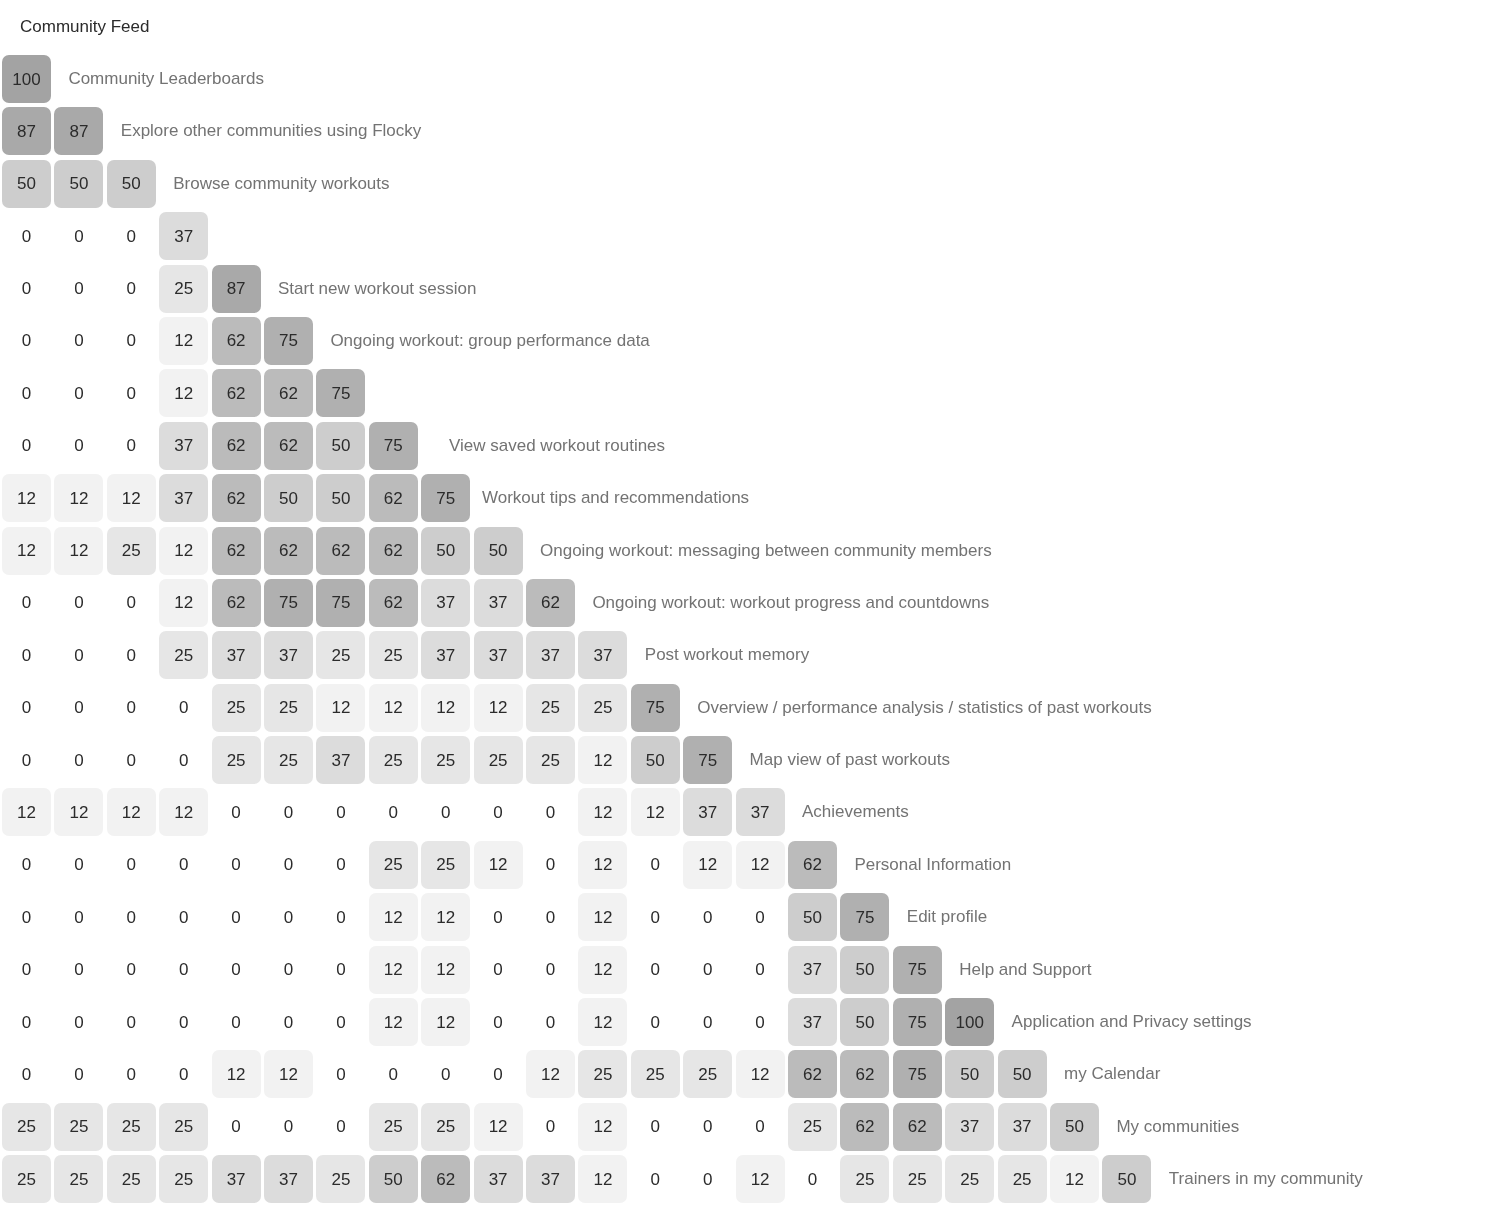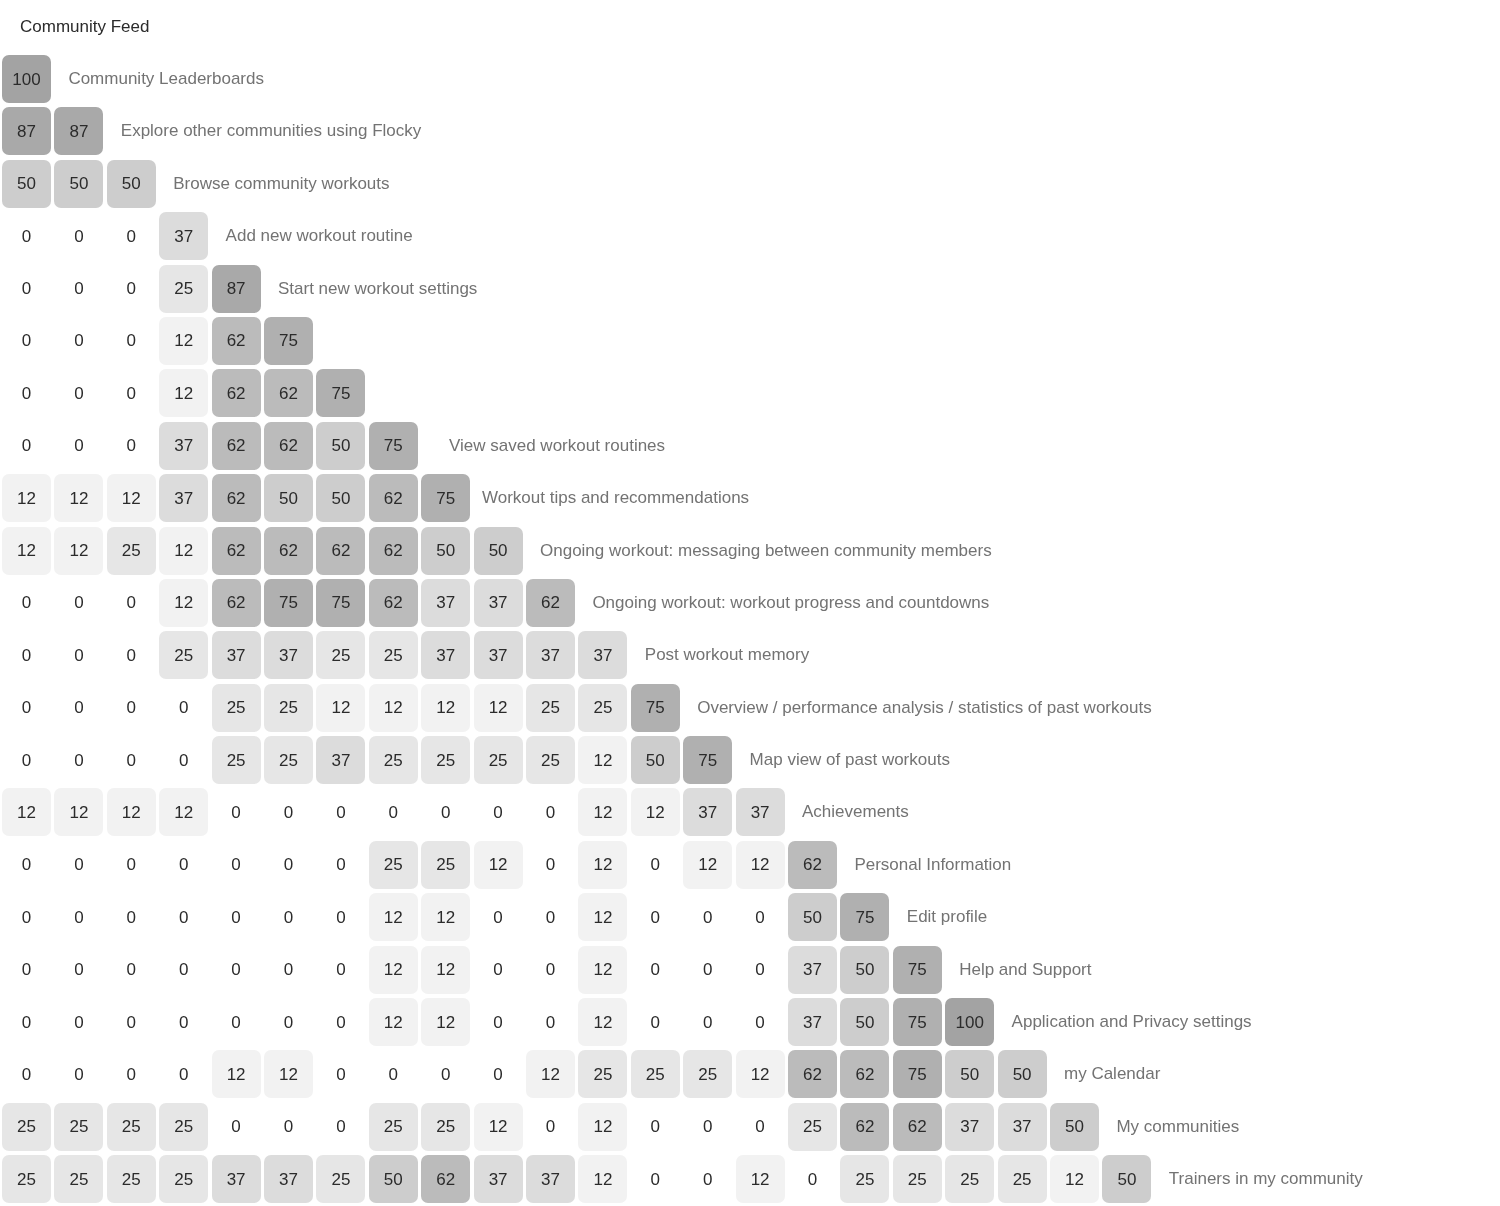--- a/index.html
+++ b/index.html
@@ -88,37 +88,37 @@
         <div class="dsm-cell" style="left: 2px; background: rgb(205, 205, 205);">50</div>
         <div class="dsm-cell" style="left: 54.4px; background: rgb(205, 205, 205);">50</div>
         <div class="dsm-cell" style="left: 106.8px; background: rgb(205, 205, 205);">50</div>
         <div class="dsm-label" style="left: 173.2px;">Browse community workouts</div>
       </div>
       <div class="dsm-row">
         <div class="dsm-cell zero" style="left: 2px; background: transparent;">0</div>
         <div class="dsm-cell zero" style="left: 54.4px; background: transparent;">0</div>
         <div class="dsm-cell zero" style="left: 106.8px; background: transparent;">0</div>
         <div class="dsm-cell" style="left: 159.2px; background: rgb(220, 220, 220);">37</div>
-        <div class="dsm-label" style="left: 225.6px;">Add new workout routine</div>
       </div>
       <div class="dsm-row">
         <div class="dsm-cell zero" style="left: 2px; background: transparent;">0</div>
         <div class="dsm-cell zero" style="left: 54.4px; background: transparent;">0</div>
         <div class="dsm-cell zero" style="left: 106.8px; background: transparent;">0</div>
         <div class="dsm-cell" style="left: 159.2px; background: rgb(230, 230, 230);">25</div>
         <div class="dsm-cell" style="left: 211.6px; background: rgb(169, 169, 169);">87</div>
-        <div class="dsm-label" style="left: 278px;">Start new workout settings</div>
+        <div class="dsm-label" style="left: 278px;">Start new workout session</div>
       </div>
       <div class="dsm-row">
         <div class="dsm-cell zero" style="left: 2px; background: transparent;">0</div>
         <div class="dsm-cell zero" style="left: 54.4px; background: transparent;">0</div>
         <div class="dsm-cell zero" style="left: 106.8px; background: transparent;">0</div>
         <div class="dsm-cell" style="left: 159.2px; background: rgb(242, 242, 242);">12</div>
         <div class="dsm-cell" style="left: 211.6px; background: rgb(187, 187, 187);">62</div>
         <div class="dsm-cell" style="left: 264px; background: rgb(176, 176, 176);">75</div>
+        <div class="dsm-label" style="left: 330.4px;">Ongoing workout: group performance data</div>
       </div>
       <div class="dsm-row">
         <div class="dsm-cell zero" style="left: 2px; background: transparent;">0</div>
         <div class="dsm-cell zero" style="left: 54.4px; background: transparent;">0</div>
         <div class="dsm-cell zero" style="left: 106.8px; background: transparent;">0</div>
         <div class="dsm-cell" style="left: 159.2px; background: rgb(242, 242, 242);">12</div>
         <div class="dsm-cell" style="left: 211.6px; background: rgb(187, 187, 187);">62</div>
         <div class="dsm-cell" style="left: 264px; background: rgb(187, 187, 187);">62</div>
         <div class="dsm-cell" style="left: 316.4px; background: rgb(176, 176, 176);">75</div>
       </div>

